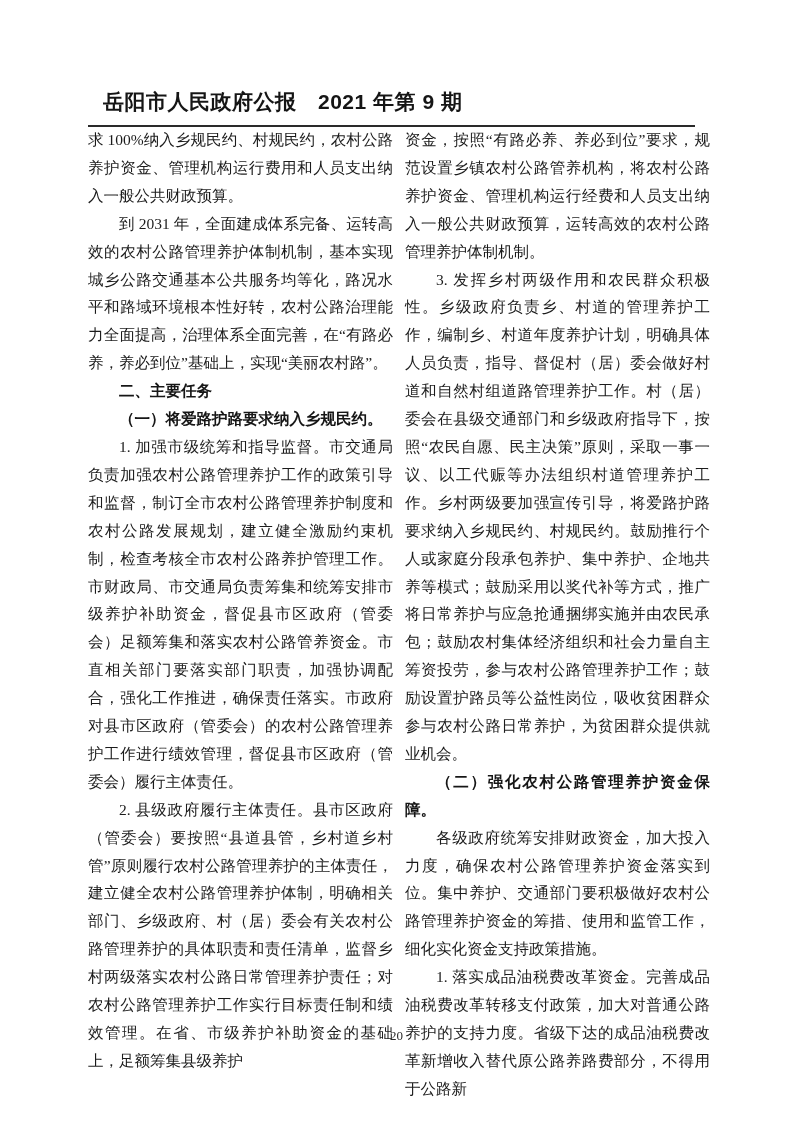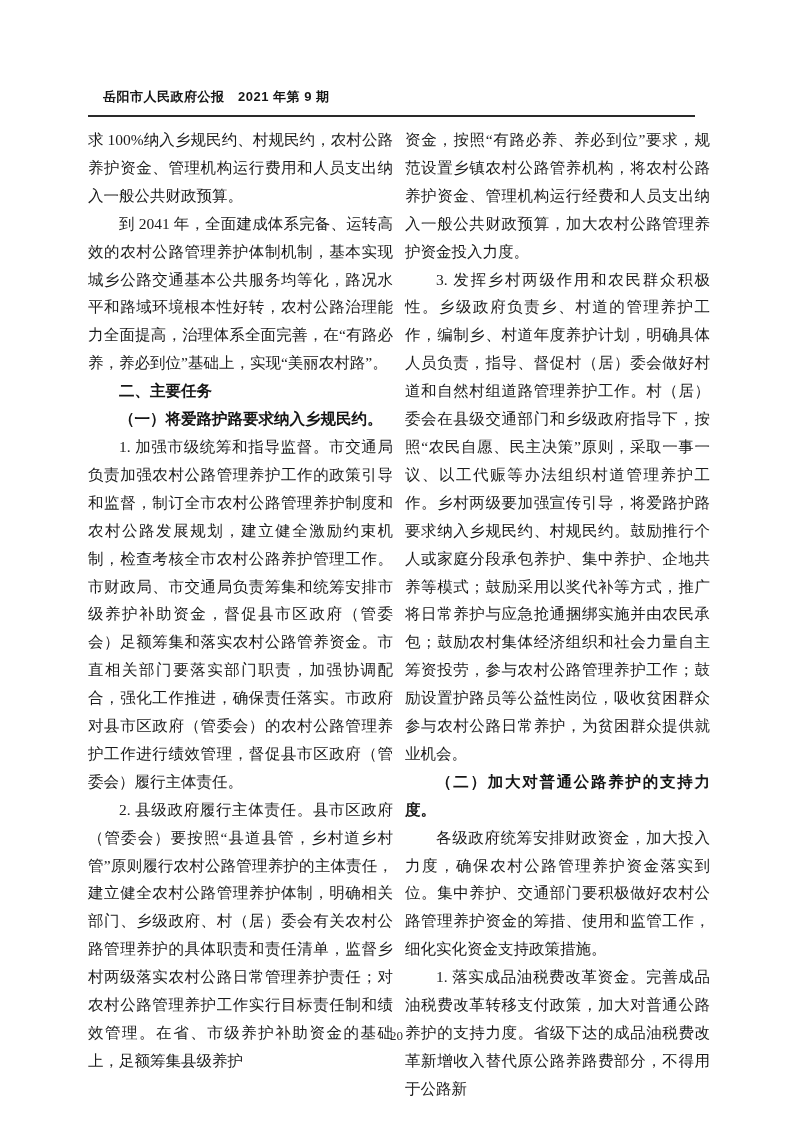--- a/index.html
+++ b/index.html
@@ -22,21 +22,21 @@
     top: 88px;
     width: 607px;
     border-bottom: 2px solid #2a2a2a;
     padding-bottom: 9px;
   }
   .header-title {
     margin: 0;
     padding-left: 15px;
     font-family: "Liberation Sans", "DejaVu Sans", sans-serif;
     font-weight: bold;
-    font-size: 13px;
+    font-size: 21px;
     letter-spacing: 0.5px;
     color: #151515;
   }
   .article {
     position: absolute;
     left: 88px;
     top: 126px;
     width: 622px;
     display: flex;
     gap: 12px;
@@ -74,30 +74,30 @@
 
 <div class="page">
 
   <div class="header">
     <p class="header-title">岳阳市人民政府公报　2021 年第 9 期</p>
   </div>
 
   <div class="article">
     <div class="col" id="left-col">
         <p class="para continuation">求 100%纳入乡规民约、村规民约，农村公路养护资金、管理机构运行费用和人员支出纳入一般公共财政预算。</p>
-        <p class="para body">到 2041 年，全面建成体系完备、运转高效的农村公路管理养护体制机制，基本实现城乡公路交通基本公共服务均等化，路况水平和路域环境根本性好转，农村公路治理能力全面提高，治理体系全面完善，在“有路必养，养必到位”基础上，实现“美丽农村路”。</p>
+        <p class="para body">到 2031 年，全面建成体系完备、运转高效的农村公路管理养护体制机制，基本实现城乡公路交通基本公共服务均等化，路况水平和路域环境根本性好转，农村公路治理能力全面提高，治理体系全面完善，在“有路必养，养必到位”基础上，实现“美丽农村路”。</p>
         <p class="para heading">二、主要任务</p>
         <p class="para heading">（一）将爱路护路要求纳入乡规民约。</p>
         <p class="para body">1. 加强市级统筹和指导监督。市交通局负责加强农村公路管理养护工作的政策引导和监督，制订全市农村公路管理养护制度和农村公路发展规划，建立健全激励约束机制，检查考核全市农村公路养护管理工作。市财政局、市交通局负责筹集和统筹安排市级养护补助资金，督促县市区政府（管委会）足额筹集和落实农村公路管养资金。市直相关部门要落实部门职责，加强协调配合，强化工作推进，确保责任落实。市政府对县市区政府（管委会）的农村公路管理养护工作进行绩效管理，督促县市区政府（管委会）履行主体责任。</p>
         <p class="para body">2. 县级政府履行主体责任。县市区政府（管委会）要按照“县道县管，乡村道乡村管”原则履行农村公路管理养护的主体责任，建立健全农村公路管理养护体制，明确相关部门、乡级政府、村（居）委会有关农村公路管理养护的具体职责和责任清单，监督乡村两级落实农村公路日常管理养护责任；对农村公路管理养护工作实行目标责任制和绩效管理。在省、市级养护补助资金的基础上，足额筹集县级养护</p>
       </div>
     <div class="col" id="right-col">
-        <p class="para continuation">资金，按照“有路必养、养必到位”要求，规范设置乡镇农村公路管养机构，将农村公路养护资金、管理机构运行经费和人员支出纳入一般公共财政预算，加大农村公路管理养护资金投入力度。</p>
+        <p class="para continuation">资金，按照“有路必养、养必到位”要求，规范设置乡镇农村公路管养机构，将农村公路养护资金、管理机构运行经费和人员支出纳入一般公共财政预算，运转高效的农村公路管理养护体制机制。</p>
         <p class="para body">3. 发挥乡村两级作用和农民群众积极性。乡级政府负责乡、村道的管理养护工作，编制乡、村道年度养护计划，明确具体人员负责，指导、督促村（居）委会做好村道和自然村组道路管理养护工作。村（居）委会在县级交通部门和乡级政府指导下，按照“农民自愿、民主决策”原则，采取一事一议、以工代赈等办法组织村道管理养护工作。乡村两级要加强宣传引导，将爱路护路要求纳入乡规民约、村规民约。鼓励推行个人或家庭分段承包养护、集中养护、企地共养等模式；鼓励采用以奖代补等方式，推广将日常养护与应急抢通捆绑实施并由农民承包；鼓励农村集体经济组织和社会力量自主筹资投劳，参与农村公路管理养护工作；鼓励设置护路员等公益性岗位，吸收贫困群众参与农村公路日常养护，为贫困群众提供就业机会。</p>
-        <p class="para heading">（二）加大对普通公路养护的支持力度。</p>
+        <p class="para heading">（二）强化农村公路管理养护资金保障。</p>
         <p class="para body">各级政府统筹安排财政资金，加大投入力度，确保农村公路管理养护资金落实到位。集中养护、交通部门要积极做好农村公路管理养护资金的筹措、使用和监管工作，细化实化资金支持政策措施。</p>
         <p class="para body">1. 落实成品油税费改革资金。完善成品油税费改革转移支付政策，加大对普通公路养护的支持力度。省级下达的成品油税费改革新增收入替代原公路养路费部分，不得用于公路新</p>
       </div>
   </div>
 
   <div class="footer-pagenum">20</div>
 
 </div>
 
 </body></html>

